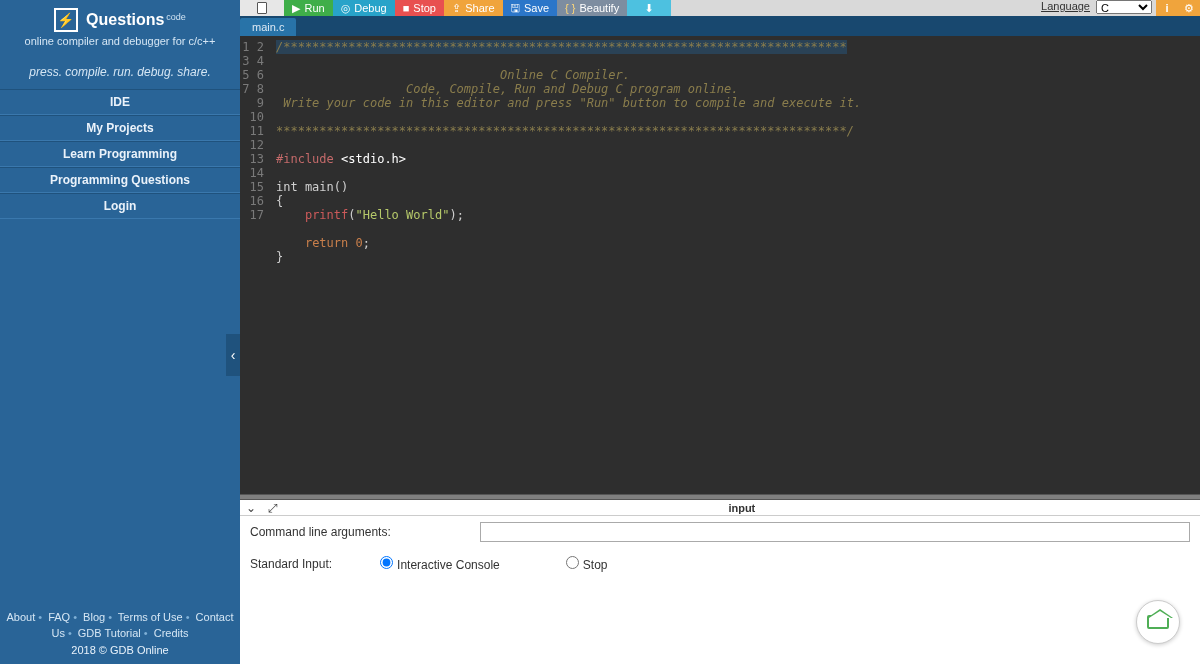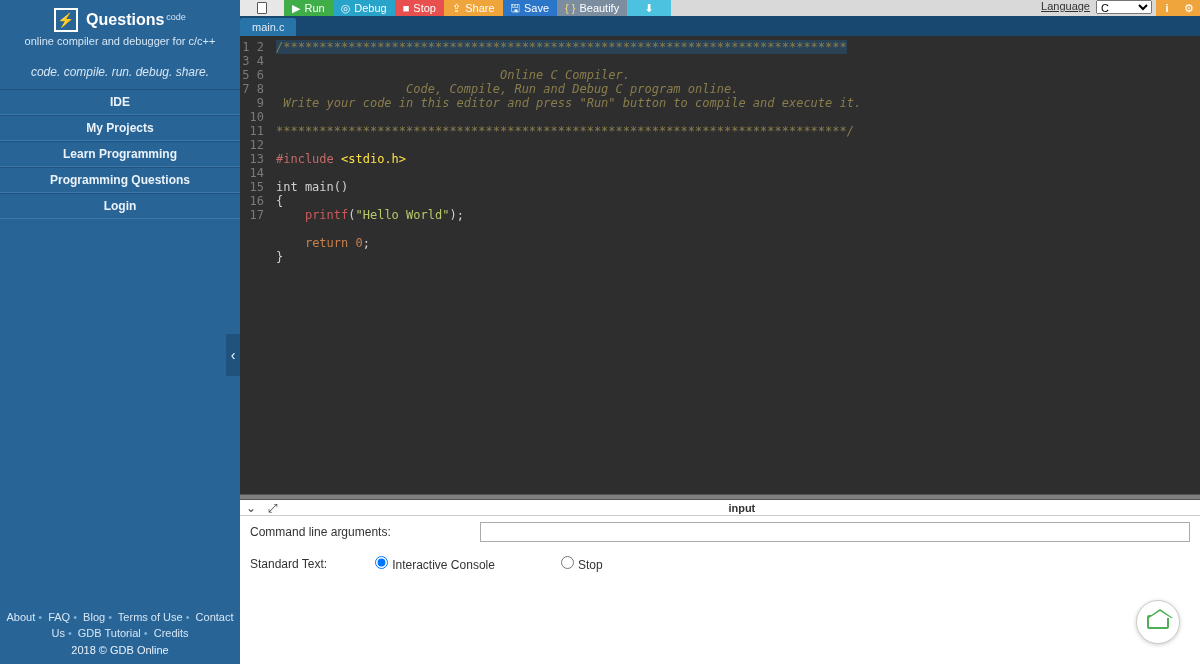--- a/index.html
+++ b/index.html
@@ -42,21 +42,21 @@
 
 .tabs { height:20px; background:#18486f; display:flex; align-items:flex-end; }
 .file-tab { background:#2873a8; color:#dce9f4; font-size:11px; padding:3px 12px; border-radius:2px 2px 0 0; cursor:pointer; }
 
 .editor { flex:1; display:flex; background:#2e2e2e; font-family:Menlo,Consolas,monospace; font-size:12px; line-height:14px; overflow:hidden; position:relative; }
 .gutter { width:30px; background:#2e2e2e; color:#7a7a7a; text-align:right; padding:4px 6px 0 0; user-select:none; }
 .code { flex:1; padding:4px 0 0 6px; color:#d0d0d0; white-space:pre; }
 .tok-cmt { color:#8a7d4c; font-style:italic; }
 .tok-sel { background:#2a4256; }
 .tok-pp { color:#c46a6a; }
-.tok-ang { color:#fde047; }
+.tok-ang { color:#ffffff; }
 .tok-kw { color:#c97f4b; }
 .tok-fn { color:#cc5a5a; }
 .tok-str { color:#b6c96a; }
 .tok-num { color:#c97f4b; }
 .resizebar { height:6px; background:#7f7f7f; cursor:row-resize; border-top:1px solid #555; border-bottom:1px solid #555; }
 
 .panel { background:#fff; color:#333; font-size:12px; display:flex; flex-direction:column; height:164px; }
 .panel-head { display:flex; align-items:center; height:16px; padding:0 6px; border-bottom:1px solid #ccc; }
 .ph-ic { cursor:pointer; font-size:12px; color:#444; margin-right:12px; }
 .ph-title { flex:1; text-align:center; font-weight:bold; font-size:11px; color:#333; }
@@ -78,21 +78,21 @@
 <div class="sidebar">
   <div class="logo-block">
     <span class="logo-line">
       <span class="logo-box">⚡</span>
       <span>
         <span class="logo-title">Questions</span><span class="logo-beta">code</span>
       </span>
     </span>
     <div class="logo-sub">online compiler and debugger for c/c++</div>
   </div>
-  <div class="tagline">code. compile. run. debug. share.</div>
+  <div class="tagline">press. compile. run. debug. share.</div>
   <ul class="nav-list">
     <li>IDE</li>
     <li>My Projects</li>
     <li>Learn Programming</li>
     <li>Programming Questions</li>
     <li>Login</li>
   </ul>
   <div class="collapse-tab">
     <span>‹</span>
   </div>
@@ -201,21 +201,21 @@
       <span class="ph-ic">⌄</span>
       <span class="ph-ic">⤢</span>
       <span class="ph-title">input</span>
     </div>
     <div class="panel-body">
       <div class="row">
         <span class="row-label">Command line arguments:</span>
         <input class="cli-input" value="" style="">
       </div>
       <div class="row radio-row">
-        <span class="row-label" style="width:auto;margin-right:4px">Standard Text:</span>
+        <span class="row-label" style="width:auto;margin-right:4px">Standard Input:</span>
         <label><input type="radio" name="stdin" checked="" style=""><span>Interactive Console</span></label>
         <label><input type="radio" name="stdin" style=""><span>Stop</span></label>
       </div>
     </div>
   </div>
 </div>
 
 <div class="fab">
   <span class="envelope"></span>
 </div>

